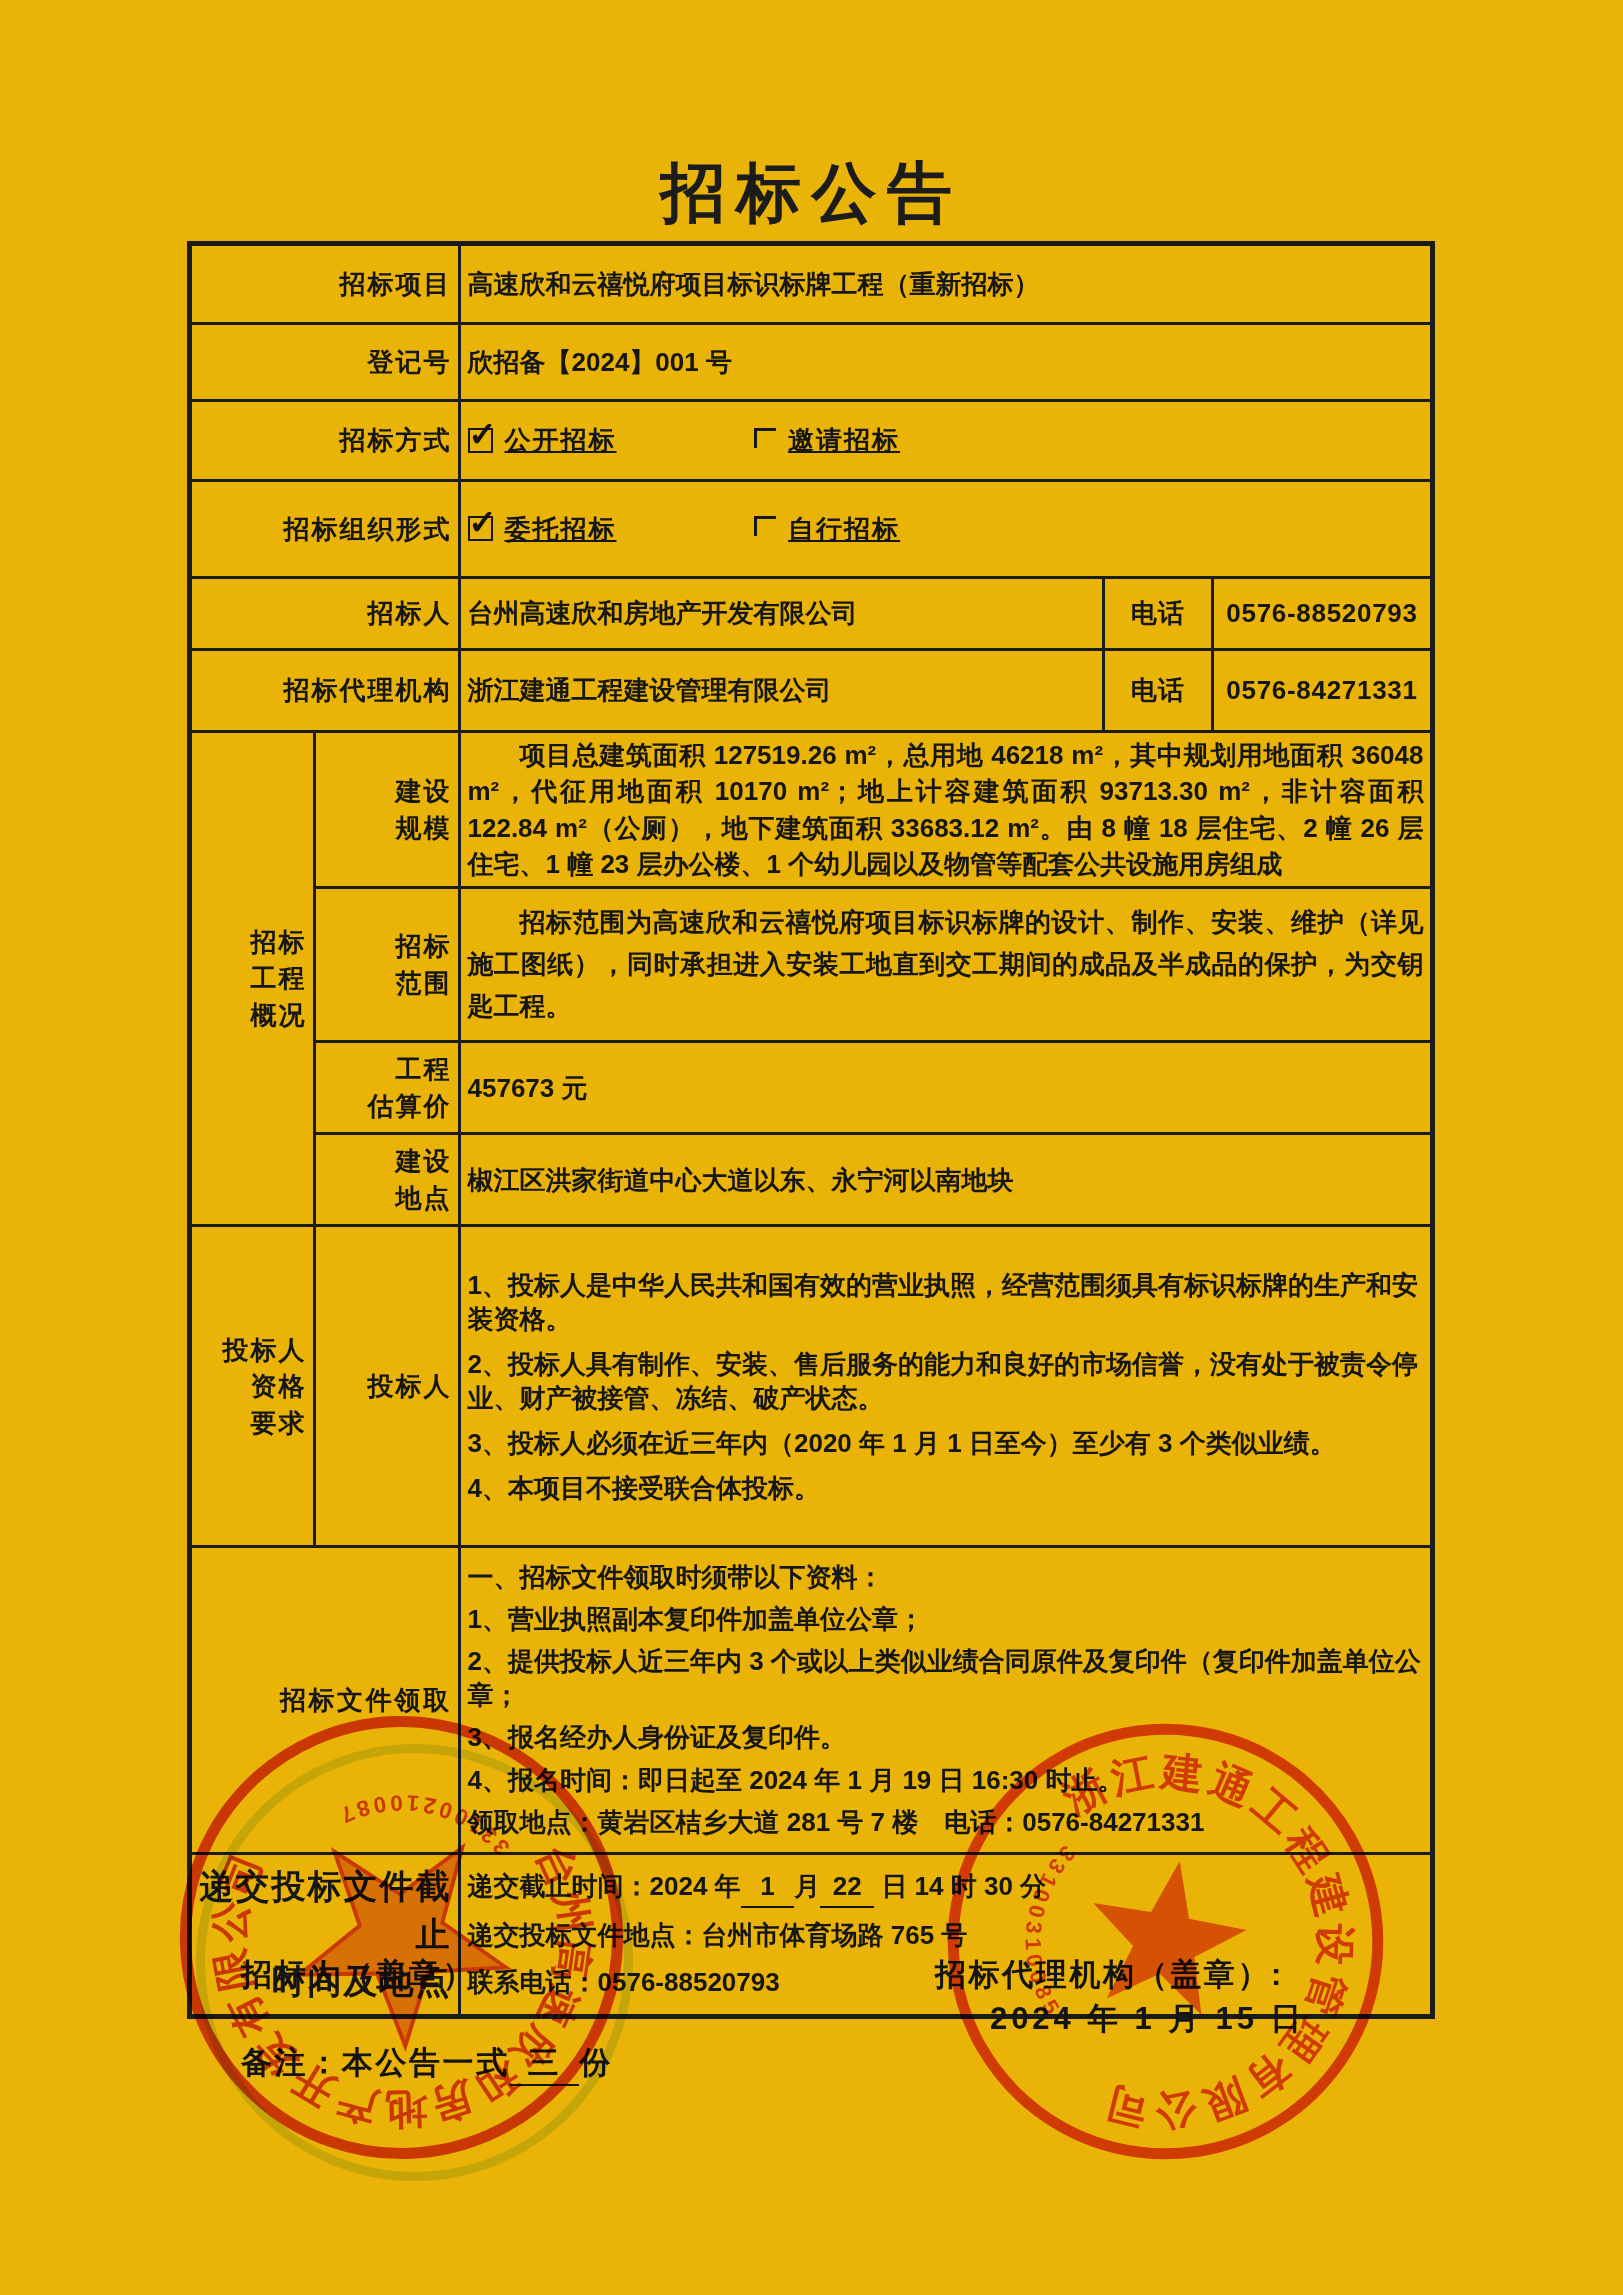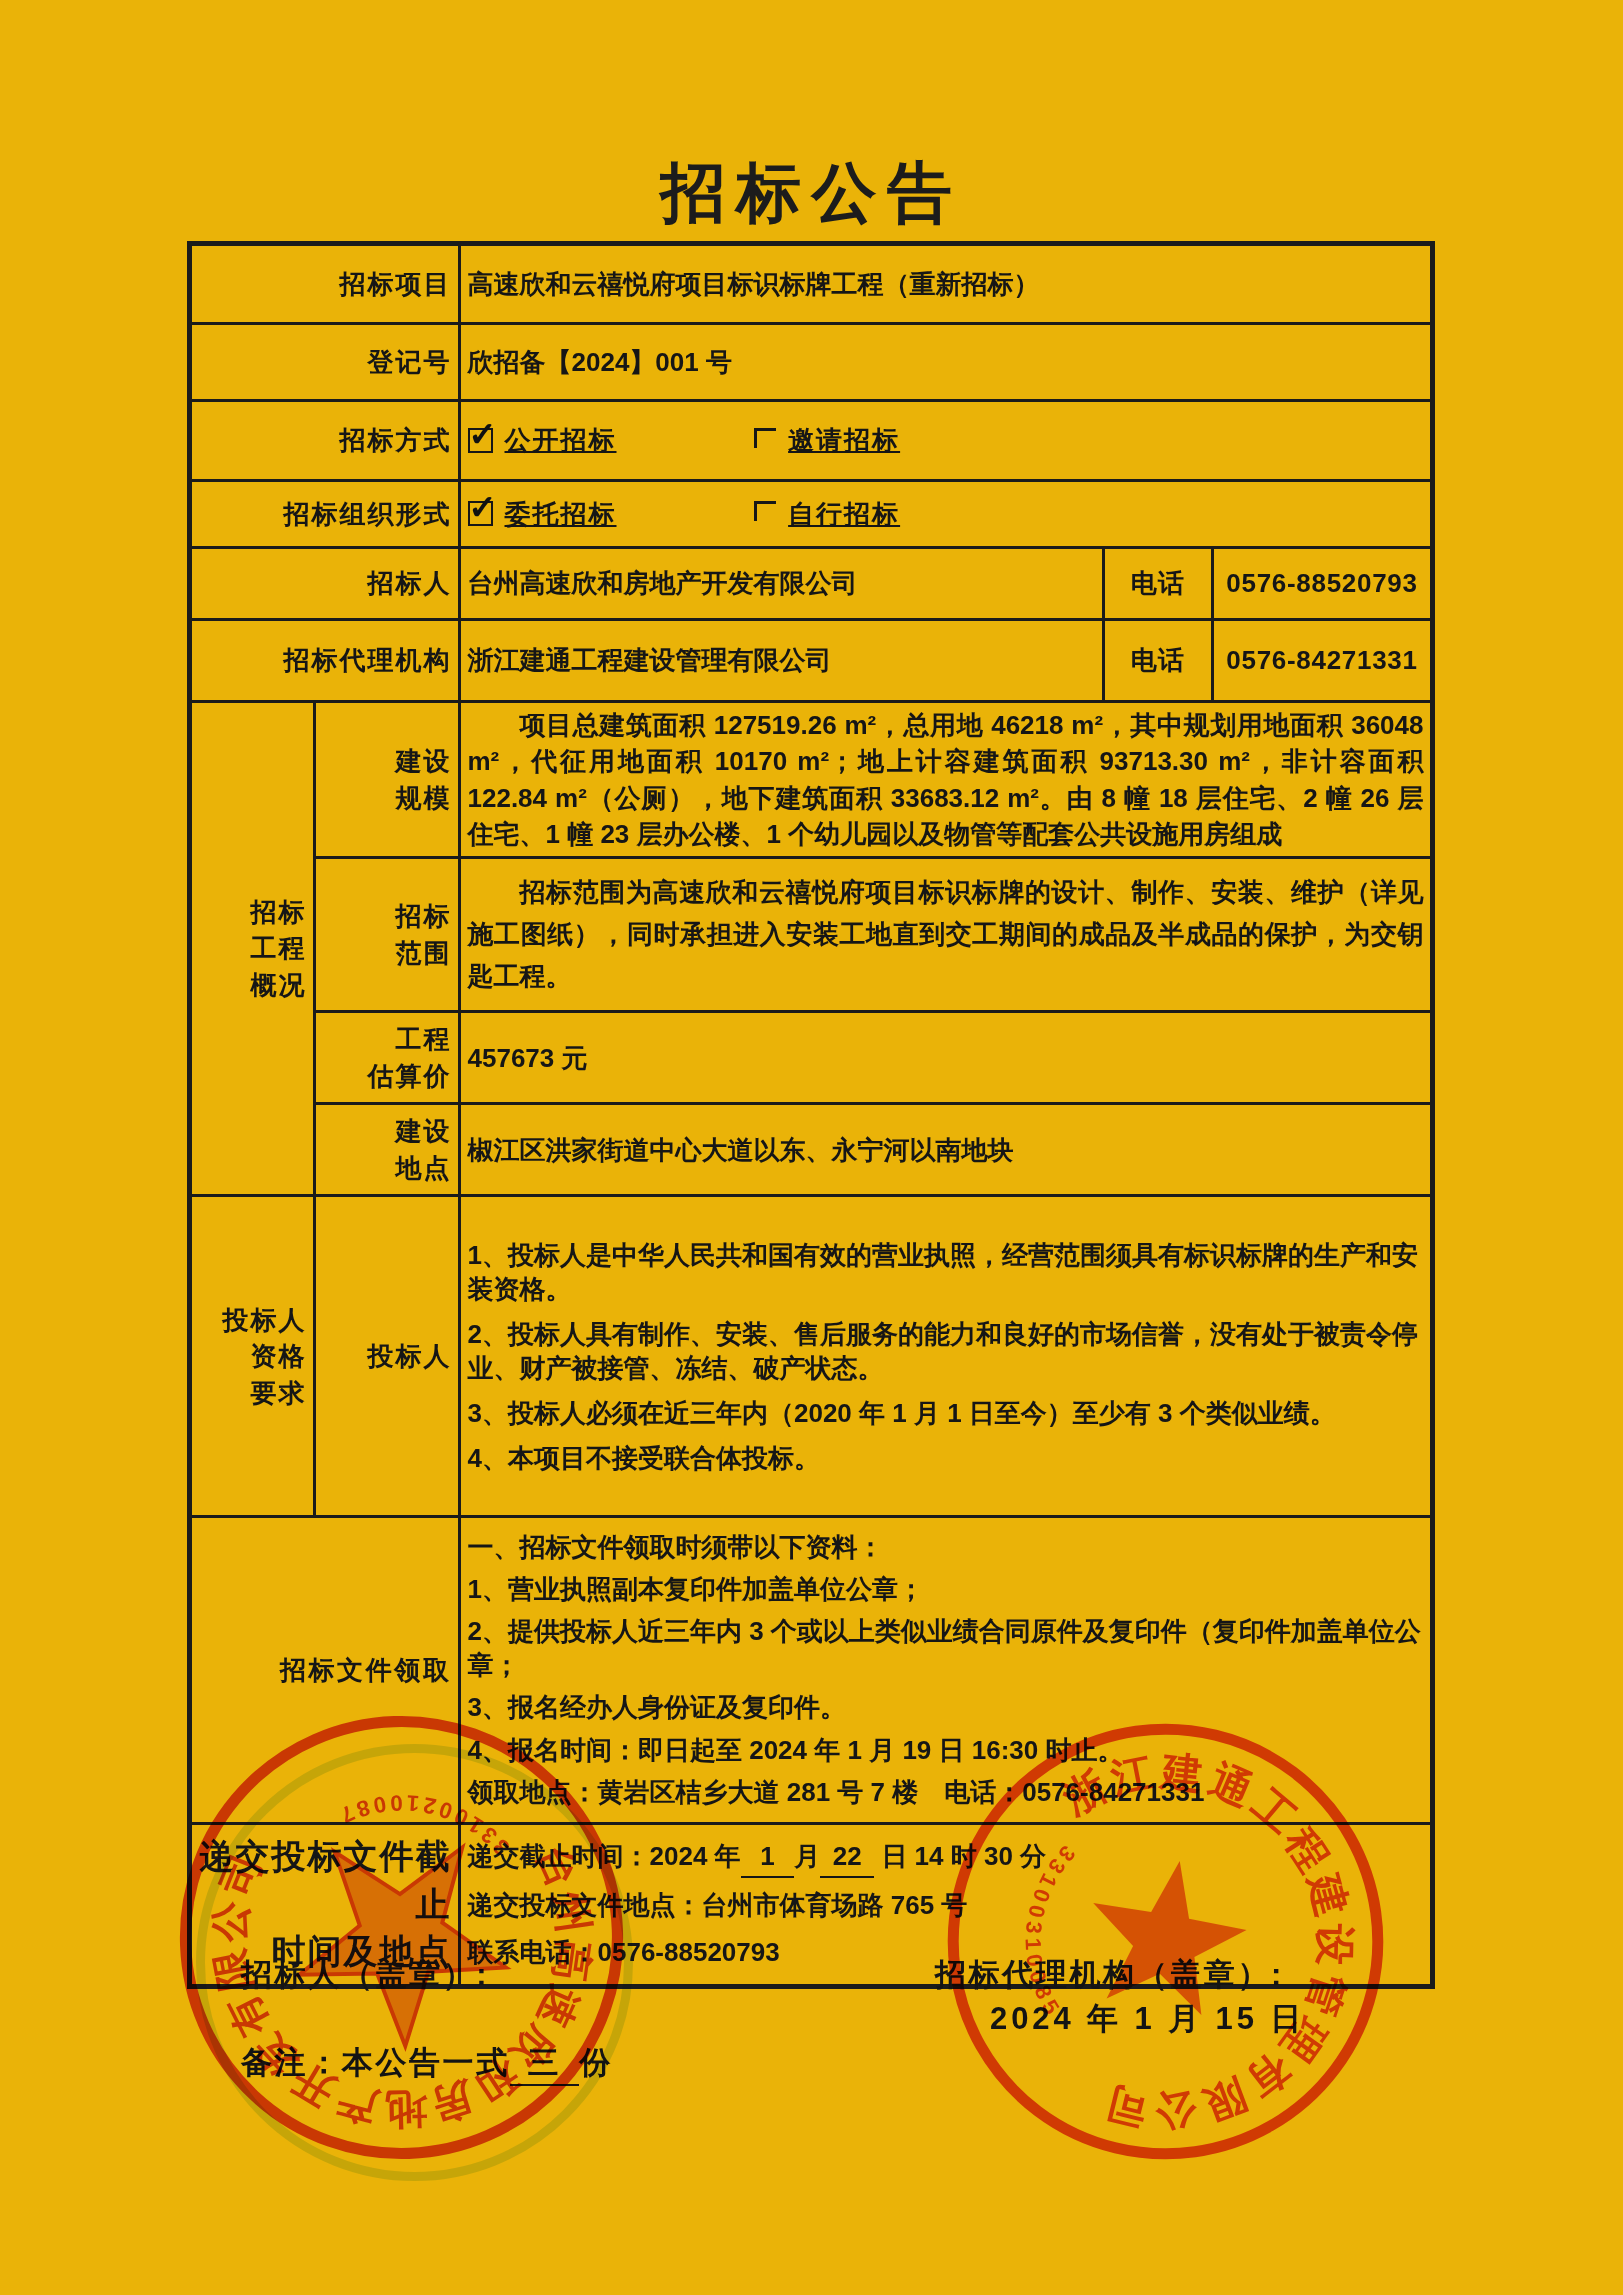--- a/index.html
+++ b/index.html
@@ -122,21 +122,21 @@
           <span class="cb checked">
                 <span class="tick">✓</span>
               </span>
           <span class="cb-label">公开招标</span>
           <span class="cb unchecked gap2"></span>
           <span class="cb-label">邀请招标</span>
         </div>
       </td>
     </tr>
 
-    <tr style="height:67px">
+    <tr style="height:97px">
       <td class="lbl" colspan="2">招标组织形式</td>
       <td class="val" colspan="3">
         <div class="cb-row">
           <span class="cb checked">
                 <span class="tick">✓</span>
               </span>
           <span class="cb-label">委托招标</span>
           <span class="cb unchecked gap2"></span>
           <span class="cb-label">自行招标</span>
         </div>

